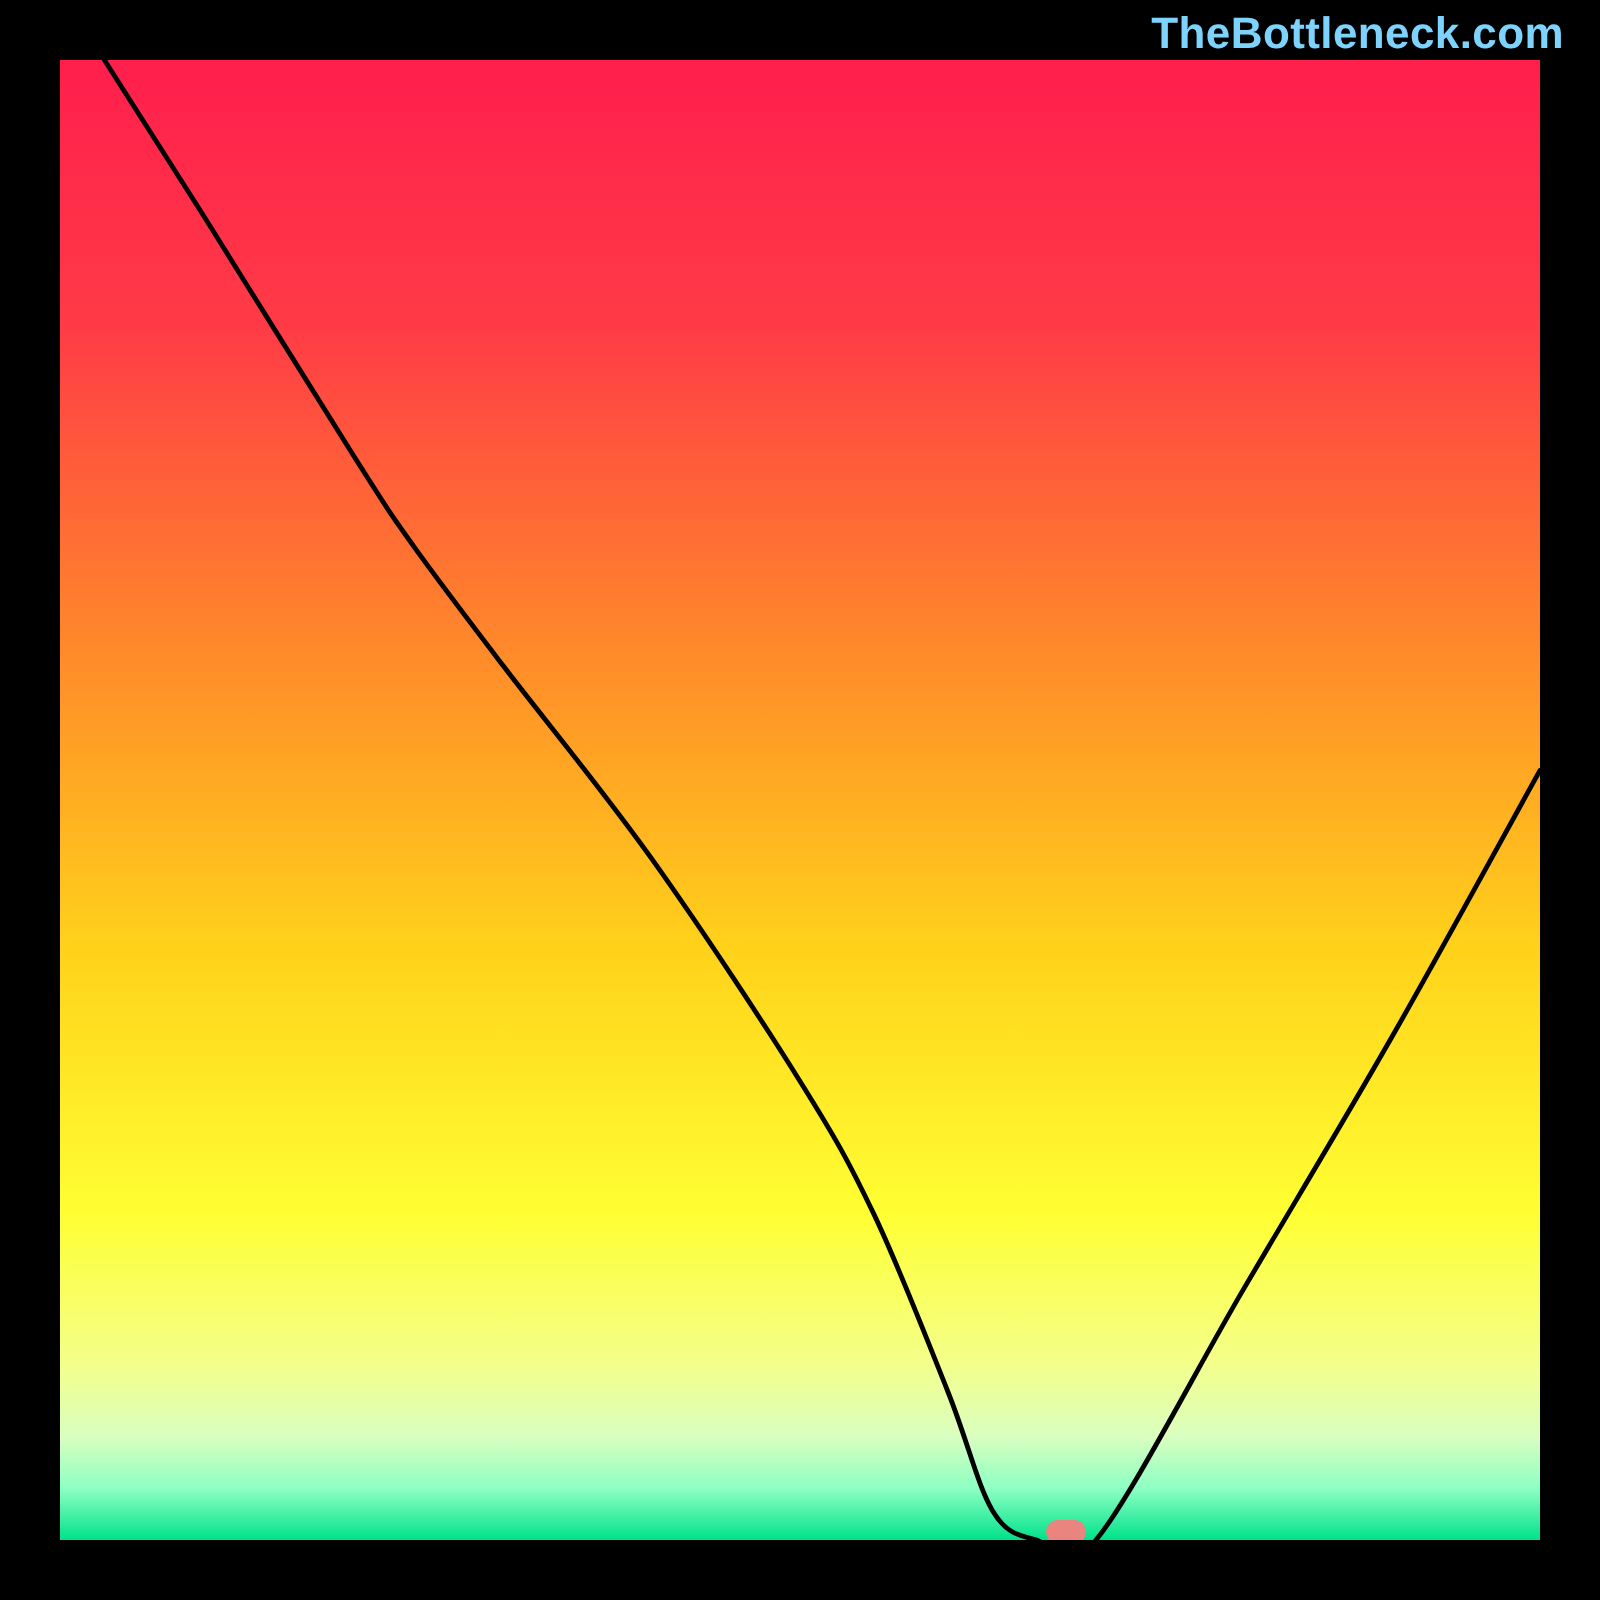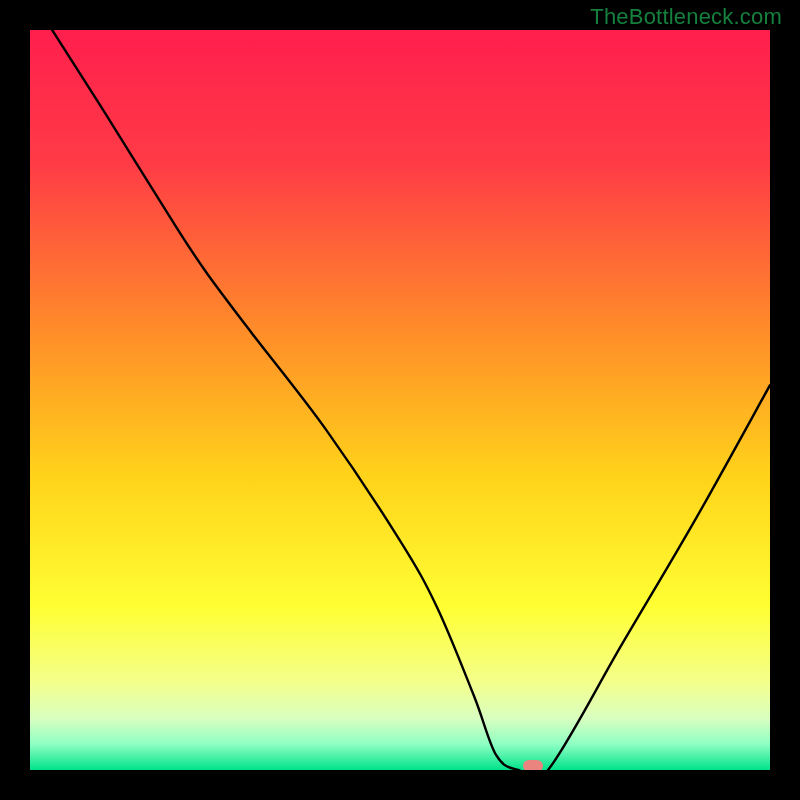--- a/index.html
+++ b/index.html
@@ -13,23 +13,23 @@
   .frame {
     position: relative;
     width: 800px;
     height: 800px;
     background: #000;
   }
   .watermark {
     position: absolute;
     top: 4px;
     right: 18px;
-    color: #15803d;
+    color: #7dd3fc;
     font-size: 22px;
-    font-weight: 400;
+    font-weight: 700;
     letter-spacing: 0.2px;
   }
   .plot-area {
     position: absolute;
     left: 30px;
     top: 30px;
     width: 740px;
     height: 740px;
     overflow: hidden;
   }

